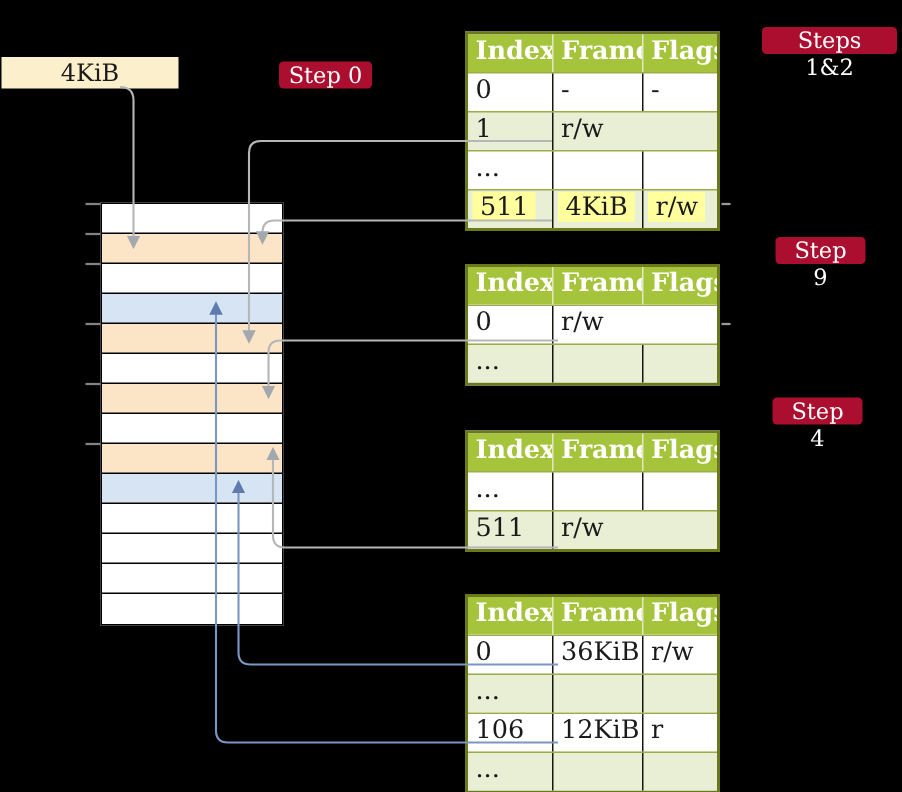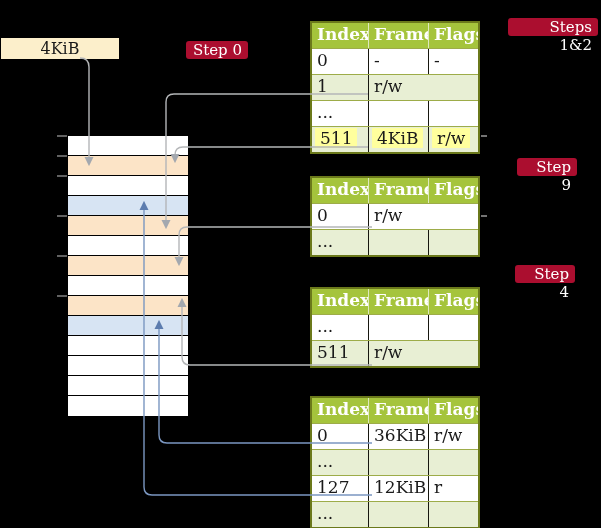--- a/index.html
+++ b/index.html
@@ -8,21 +8,21 @@
     font-family:"DejaVu Serif","Liberation Serif",serif;
   }
   
   .box-label{
     position:absolute;text-align:center;color:#1a1a1a;
     font-size:16px;line-height:21px;height:21px;
     background:var(--page-size-box,#fcefcb);
   }
   .lbl-4kib{left:1px;top:38px;width:118px;}
   .badge{
-    position:absolute;height:18px;line-height:18px;text-align:right;
+    position:absolute;height:18px;line-height:18px;text-align:center;
     color:#fff;font-size:15px;border-radius:3px;padding:0 6px;
     background:var(--step-badge,#ab0e2f);
   }
   .badge-step0{left:186px;top:41px;width:50px;}
   .badge-steps12{left:508px;top:18px;width:78px;}
   .badge-step3{left:517px;top:158px;width:48px;}
   .badge-step4{left:515px;top:265px;width:48px;}
   
   .mem{
     position:absolute;left:67px;top:135px;width:122px;
@@ -155,21 +155,21 @@
         <div class="td c0">0</div>
         <div class="td c1">36KiB</div>
         <div class="td c2">r/w</div>
       </div>
       <div class="tr body shaded">
         <div class="td c0">...</div>
         <div class="td c1"></div>
         <div class="td c2"></div>
       </div>
       <div class="tr body">
-        <div class="td c0">127</div>
+        <div class="td c0">106</div>
         <div class="td c1">12KiB</div>
         <div class="td c2">r</div>
       </div>
       <div class="tr body shaded">
         <div class="td c0">...</div>
         <div class="td c1"></div>
         <div class="td c2"></div>
       </div>
     </div>
 

